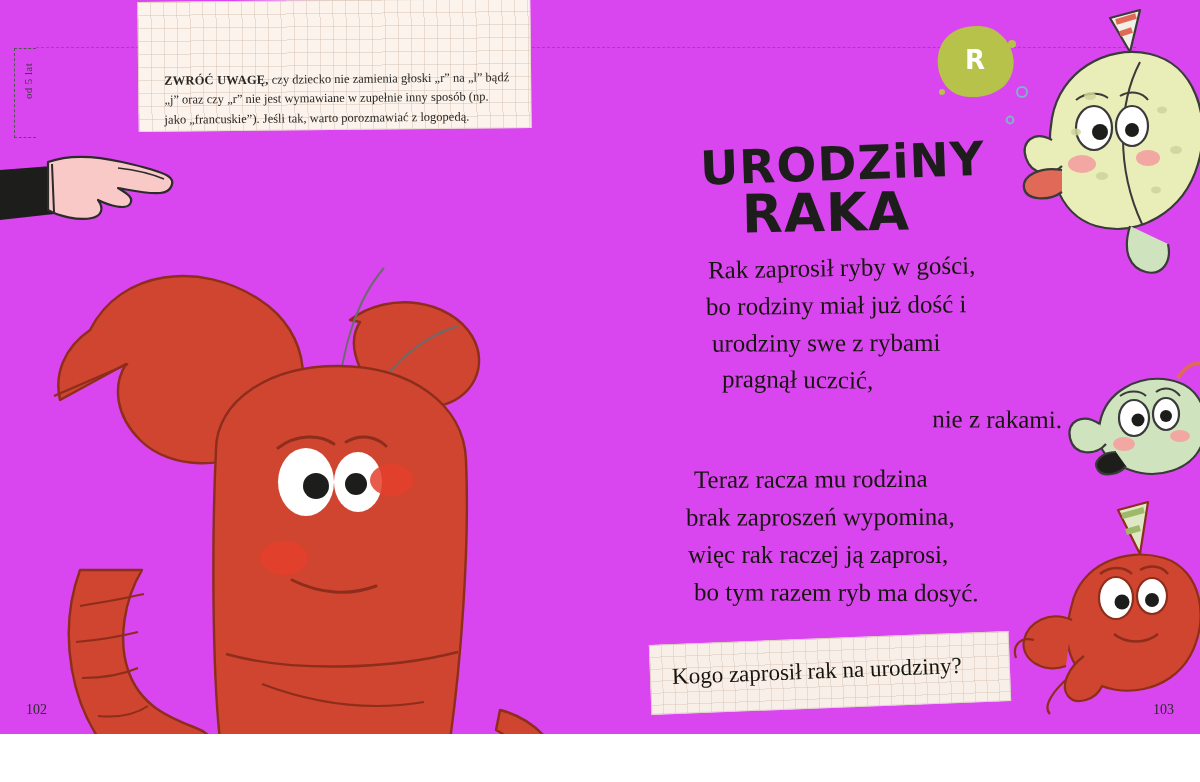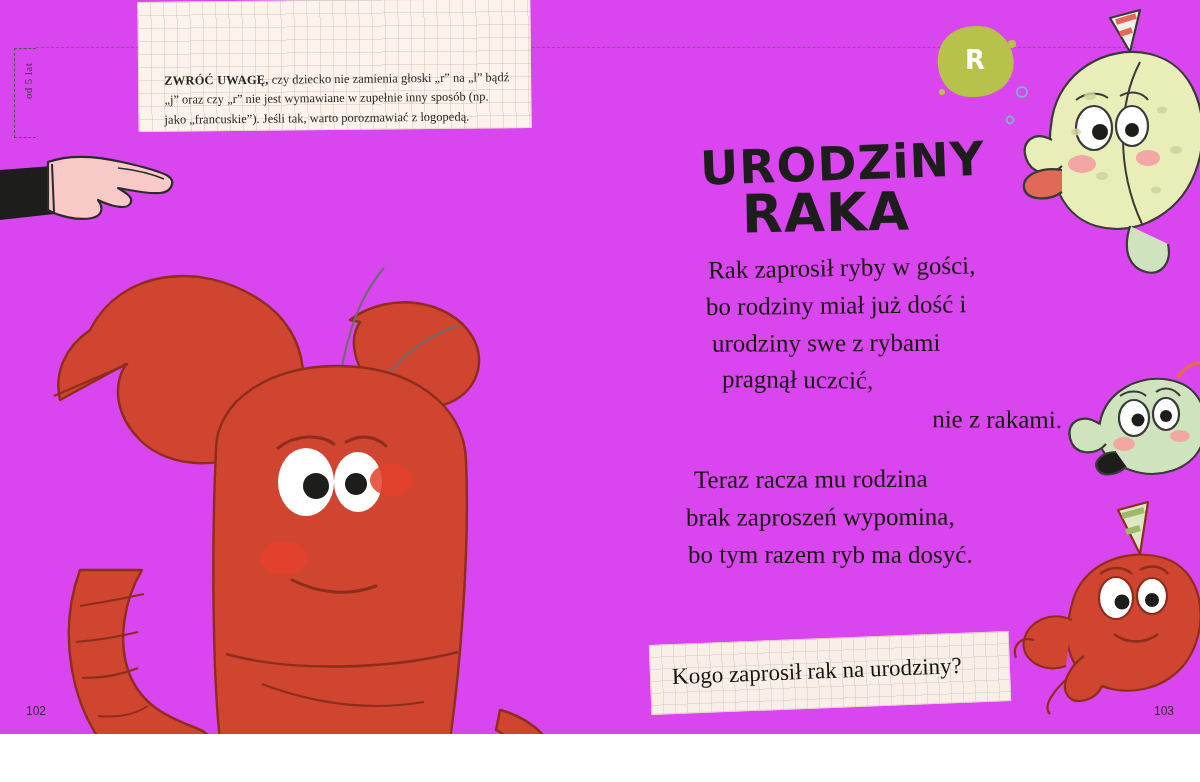--- a/index.html
+++ b/index.html
@@ -157,22 +157,22 @@
     padding-bottom: 4px; box-sizing: border-box;
   }
 
   
   .fish-a { position: absolute; left: 990px; top: 0px;   width: 215px; height: 290px; }
   .fish-b { position: absolute; left: 1060px; top: 360px; width: 145px; height: 130px; }
   .fish-c { position: absolute; left: 1010px; top: 500px; width: 195px; height: 215px; }
 
   
   .pageno {
-    position: absolute; bottom: 16px; font-size: 12px; color: #2b2b2b;
-    font-family: Liberation Sans, sans-serif;
+    position: absolute; bottom: 16px; font-size: 14px; color: #2b2b2b;
+    font-family: Liberation Serif, serif;
   }
   .pageno.left  { left: 26px; }
   .pageno.right { right: 26px; margin-left: 47px; }
 </style>
 </head>
 <body>
 
 <div id="page">
 
   <div class="age-tag">
@@ -354,20 +354,21 @@
     <div class="stanza s1">
       <span class="ln">Rak zaprosił ryby w gości,</span>
       <span class="ln">bo rodziny miał już dość i</span>
       <span class="ln">urodziny swe z rybami</span>
       <span class="ln">pragnął uczcić,</span>
       <span class="ln">nie z rakami.</span>
     </div>
     <div class="stanza s2">
       <span class="ln">Teraz racza mu rodzina</span>
       <span class="ln">brak zaproszeń wypomina,</span>
+      <span class="ln">więc rak raczej ją zaprosi,</span>
       <span class="ln">bo tym razem ryb ma dosyć.</span>
     </div>
   </div>
 
   <div class="question">
     <span>Kogo zaprosił rak na urodziny?</span>
   </div>
 
   <div class="pageno left">102</div>
   <div class="pageno right">103</div>

